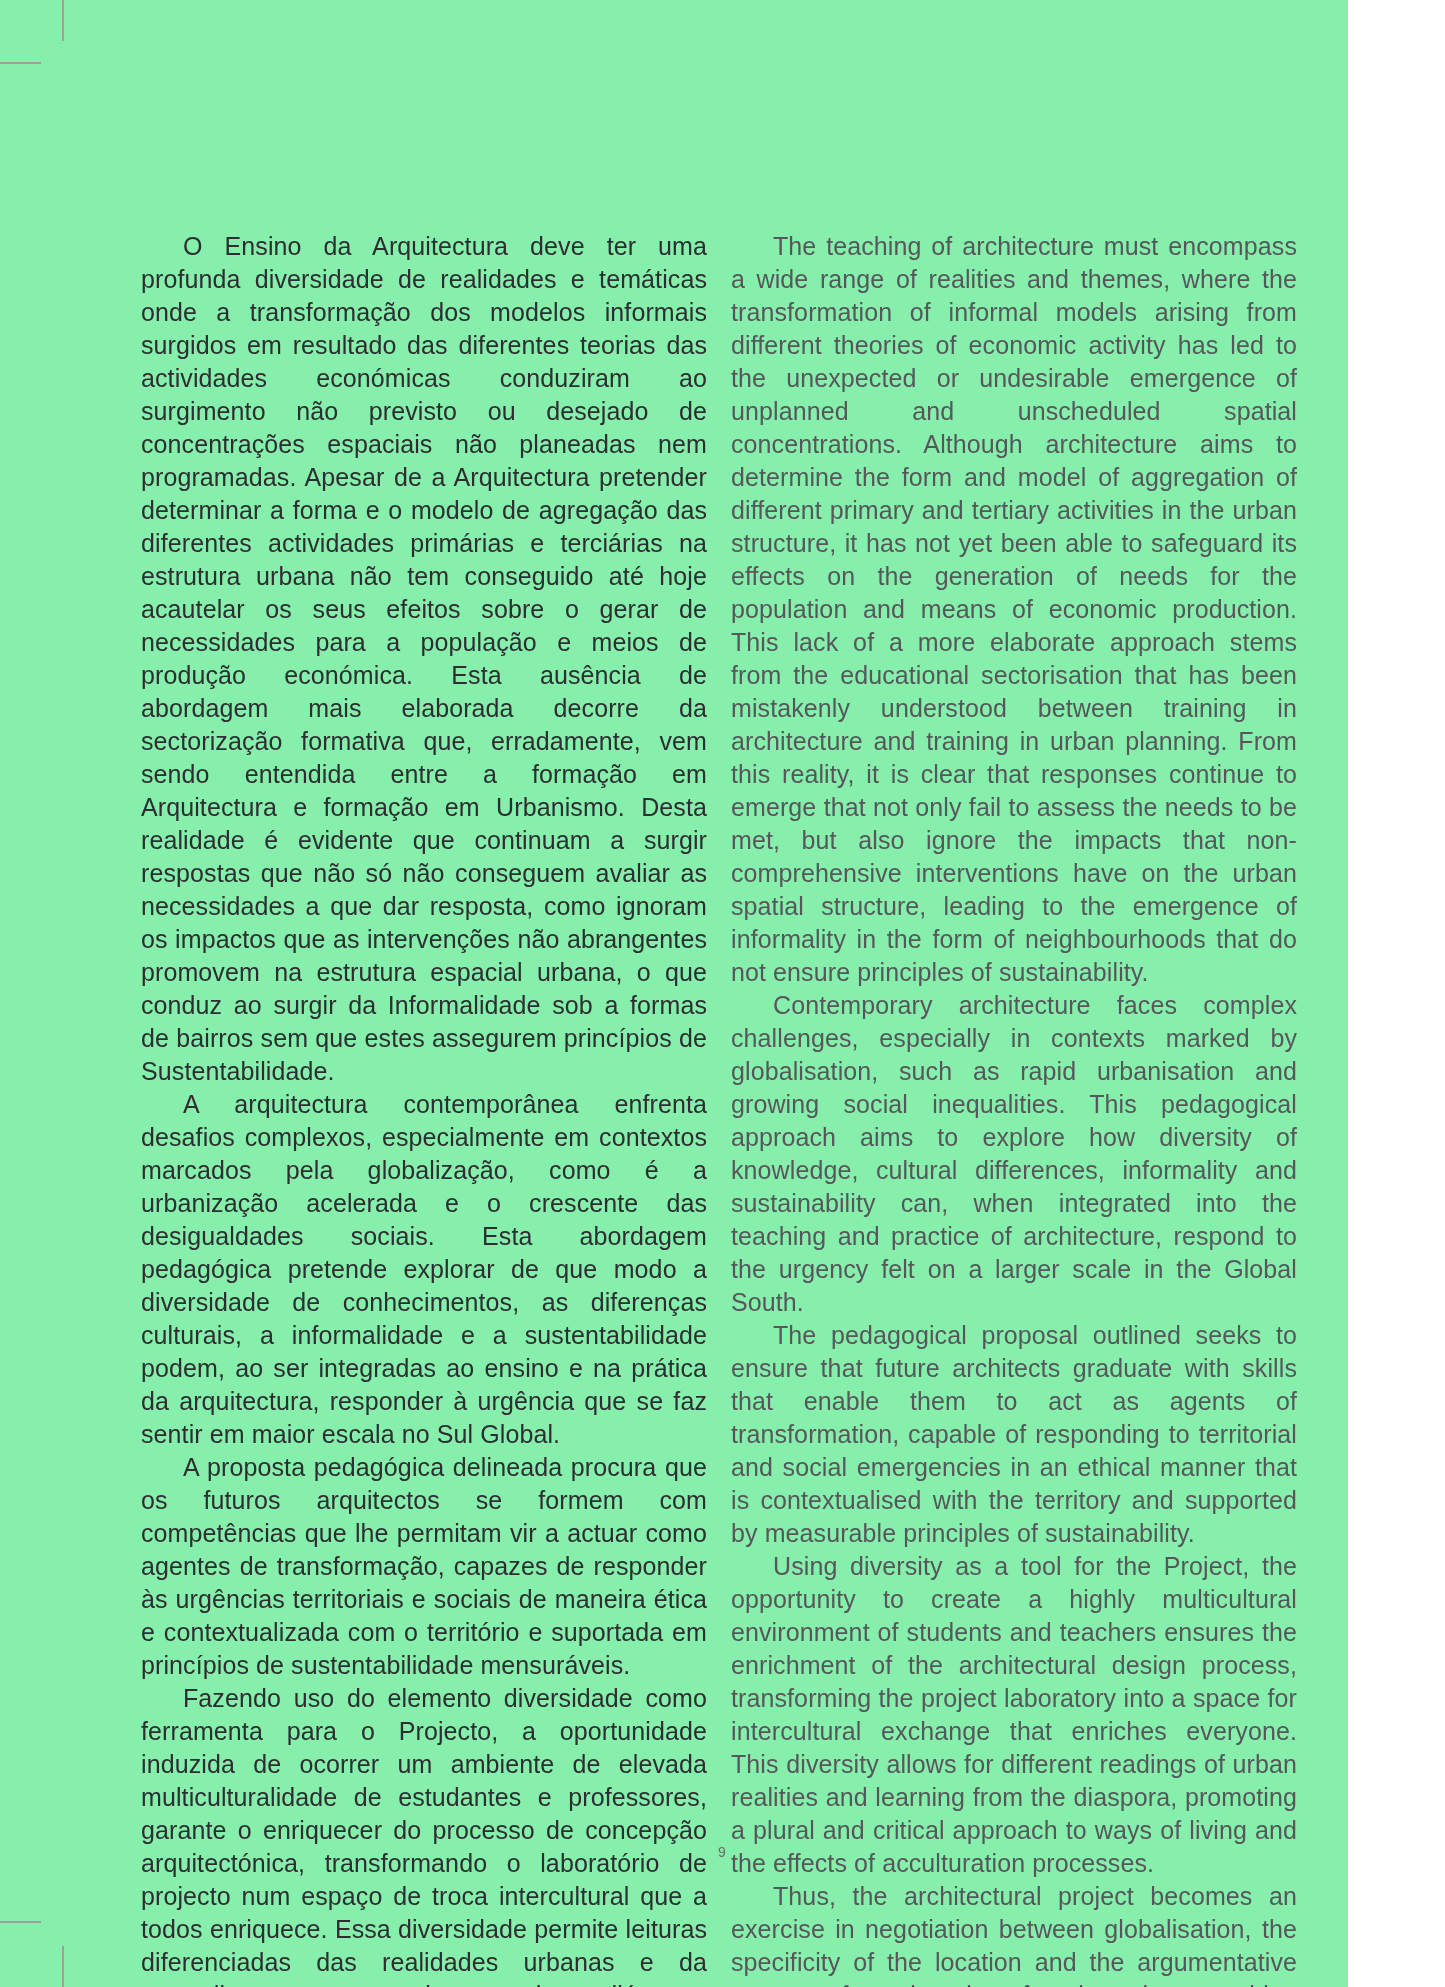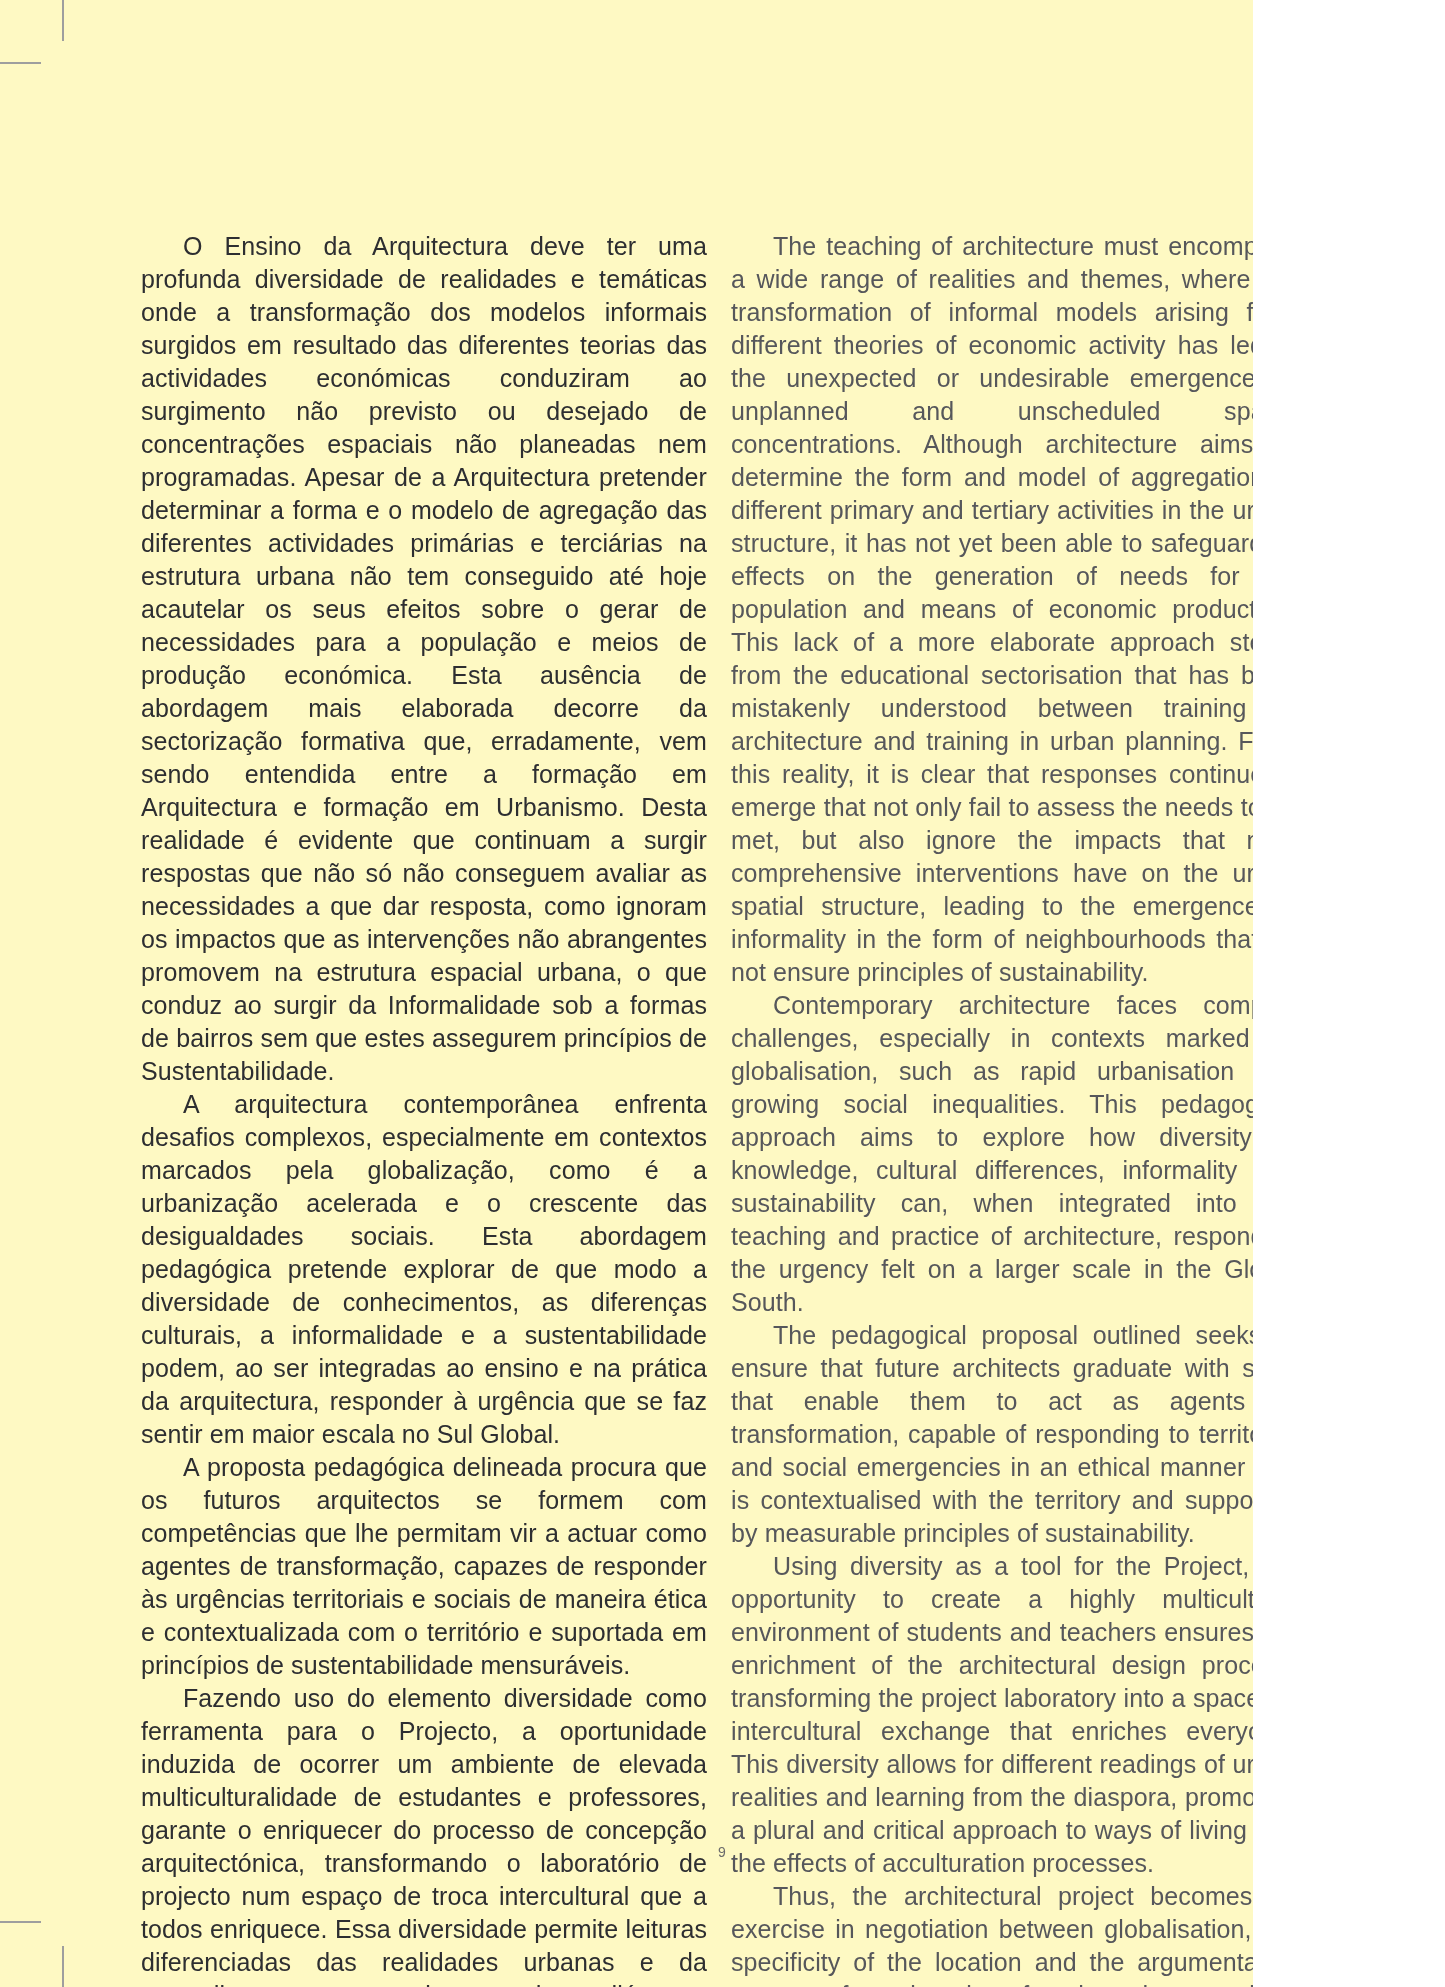--- a/index.html
+++ b/index.html
@@ -2,23 +2,23 @@
 <html><head>
 <meta charset="utf-8">
 <style>
   html, body {
     margin: 0;
     padding: 0;
     background: #ffffff;
   }
   .page {
     position: relative;
-    width: 1253px;
+    width: 1348px;
     height: 1987px;
-    background: #fef9c3;
+    background: #86efac;
     overflow: hidden;
     font-family: "Liberation Sans", sans-serif;
   }
   
   .crop {
     position: absolute;
     background: #9e9e9e;
   }
   .crop.v { width: 2px; height: 41px; }
   .crop.h { width: 41px; height: 2px; }

